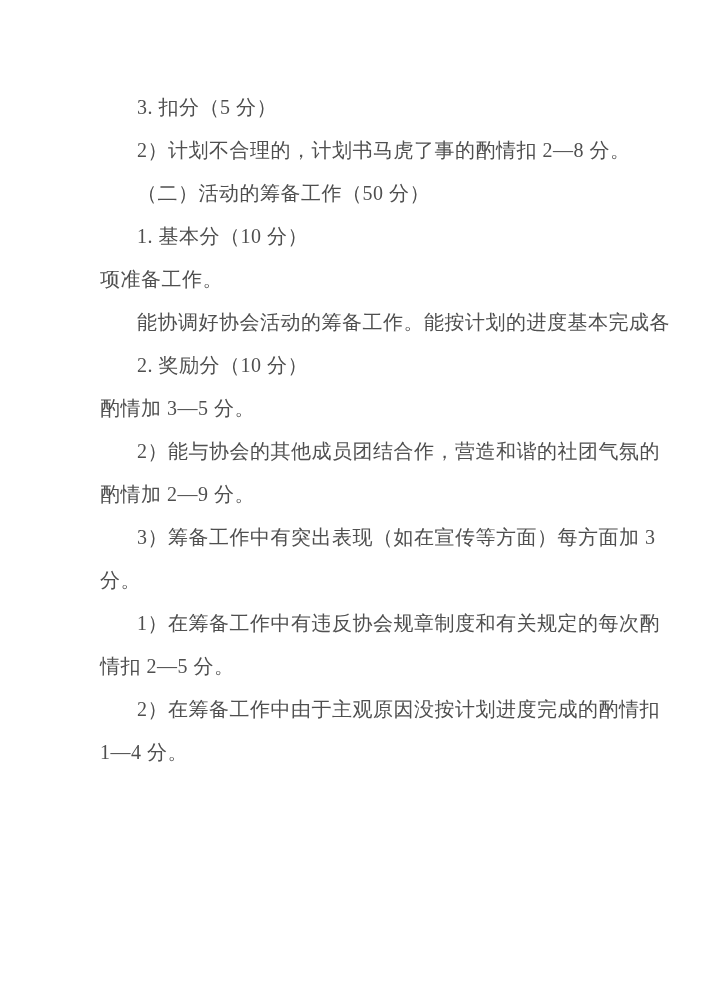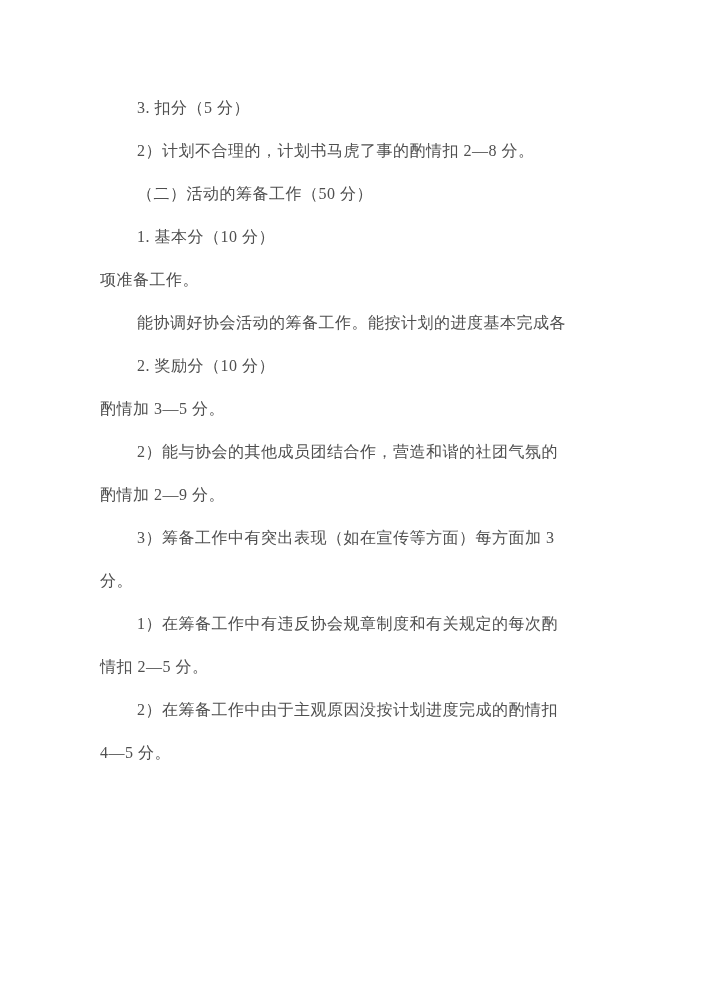--- a/index.html
+++ b/index.html
@@ -16,21 +16,21 @@
     padding: 86px 98px 0 100px;
     overflow: hidden;
     font-family: "Liberation Serif", "DejaVu Serif", serif;
   }
   .text-block {
     width: 503px;
   }
   .line {
     height: 43px;
     line-height: 43px;
-    font-size: 16px;
+    font-size: 20px;
     letter-spacing: 0.5px;
     color: #4f4f4f;
     white-space: nowrap;
     font-weight: 400;
     -webkit-font-smoothing: antialiased;
   }
   .line.indent {
     padding-left: 37px;
   }
 </style>
@@ -47,15 +47,15 @@
     <div class="line indent">能协调好协会活动的筹备工作。能按计划的进度基本完成各</div>
     <div class="line indent">2. 奖励分（10 分）</div>
     <div class="line">酌情加 3—5 分。</div>
     <div class="line indent">2）能与协会的其他成员团结合作，营造和谐的社团气氛的</div>
     <div class="line">酌情加 2—9 分。</div>
     <div class="line indent">3）筹备工作中有突出表现（如在宣传等方面）每方面加 3</div>
     <div class="line">分。</div>
     <div class="line indent">1）在筹备工作中有违反协会规章制度和有关规定的每次酌</div>
     <div class="line">情扣 2—5 分。</div>
     <div class="line indent">2）在筹备工作中由于主观原因没按计划进度完成的酌情扣</div>
-    <div class="line">4—5 分。</div>
+    <div class="line">1—4 分。</div>
   </div>
 </div>
 
 </body></html>

